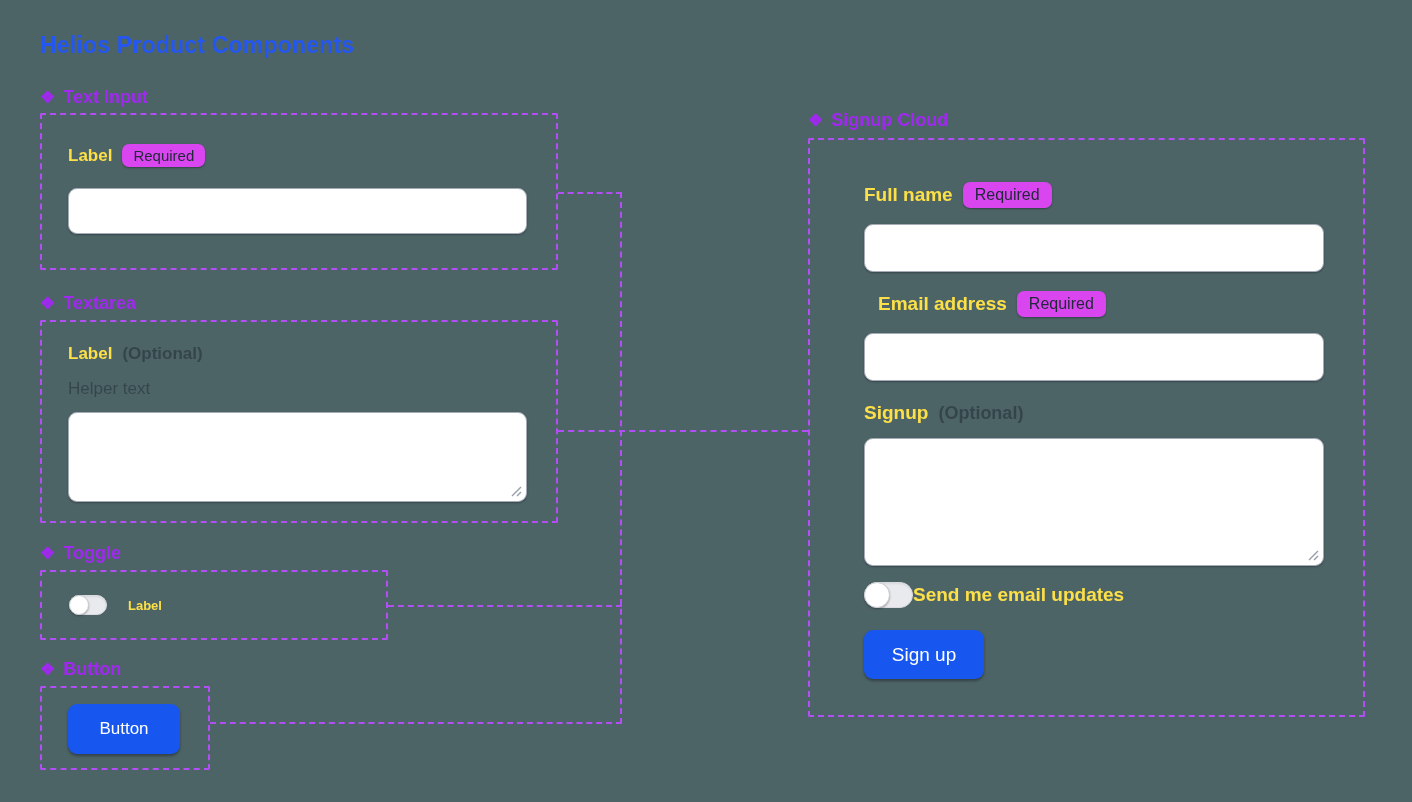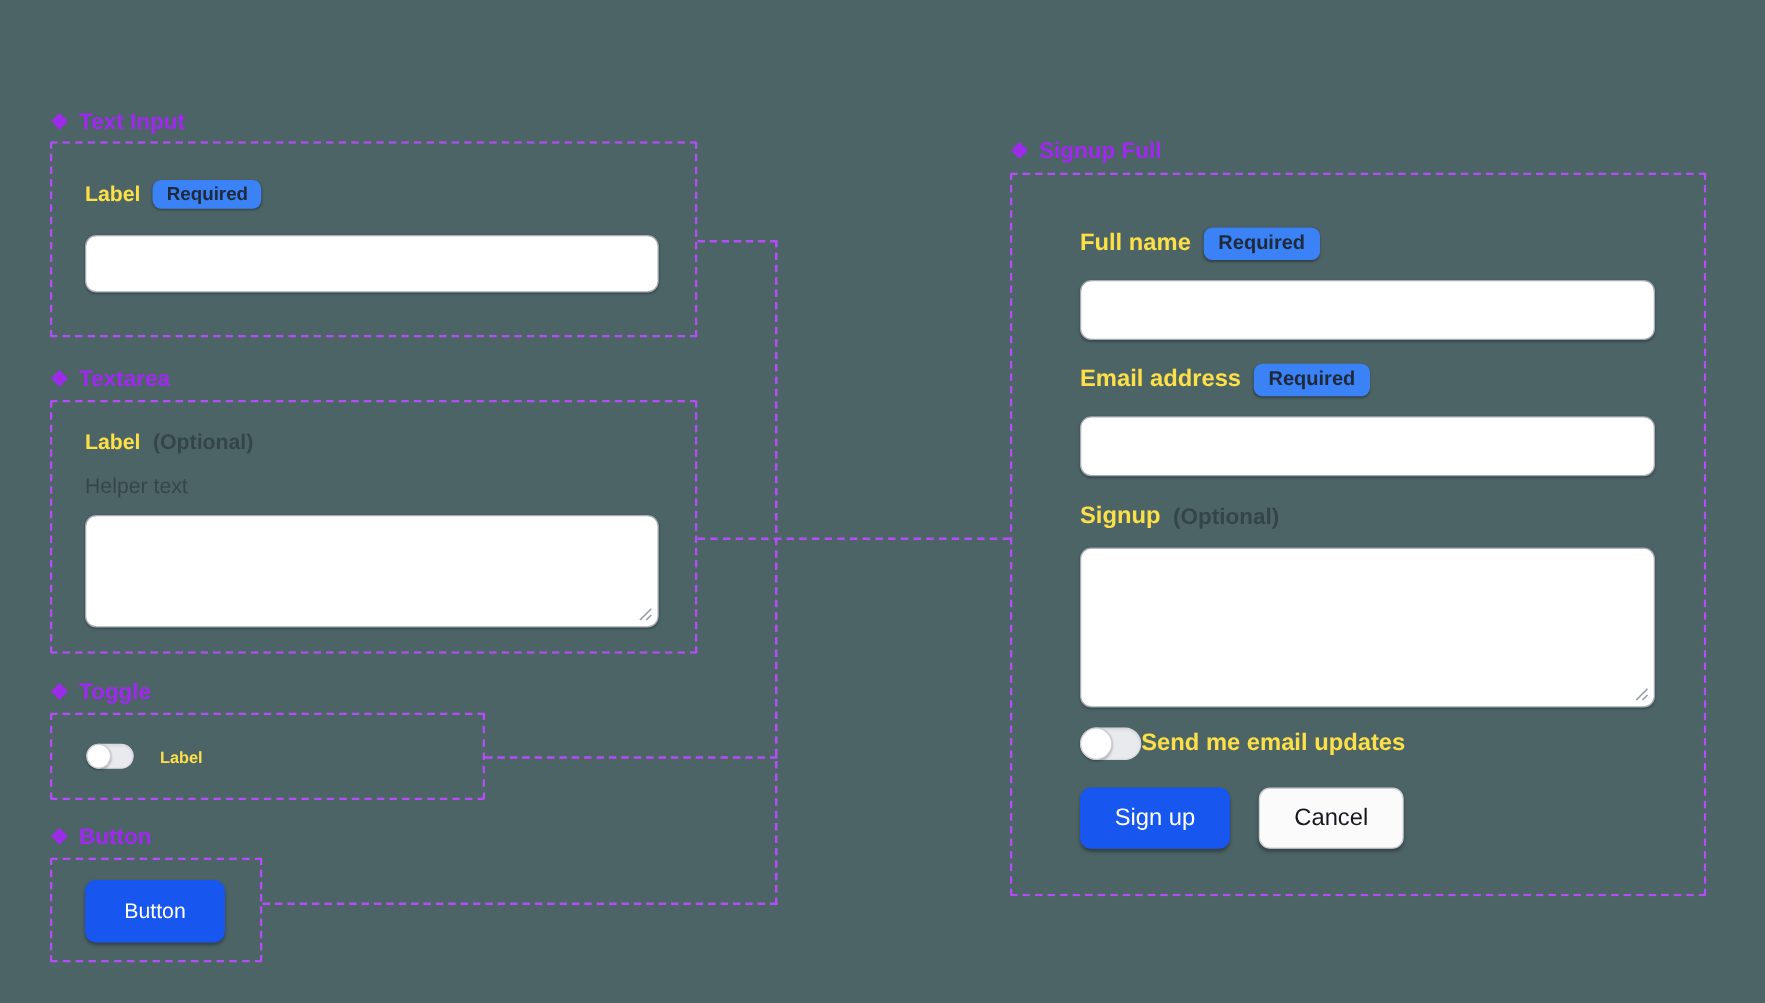--- a/index.html
+++ b/index.html
@@ -14,22 +14,22 @@
   .h1.black{color:#101114;}
   .sec-head{display:flex;align-items:center;gap:8px;color:#A128F0;font-weight:700;font-size:18px;white-space:nowrap;}
   .sec-icon{font-size:17px;line-height:1;color:#A128F0;}
   .frame{position:absolute;border:2.5px dashed #B34DF6;border-radius:2px;}
   .label-row{display:flex;align-items:center;gap:10px;white-space:nowrap;}
   .lbl{font-weight:700;color:#fde047;}
   .lbl.s17{font-size:17px;}
   .lbl.s19{font-size:19px;}
   .muted{color:rgba(20,26,36,0.42);font-weight:700;}
   .badge{
-    background:#3b82f6;color:#1F2937;border-radius:7px;padding:3px 11px;
-    font-size:15px;font-weight:700;box-shadow:0 1px 2px rgba(0,0,0,0.35);
+    background:#d946ef;color:#1F2937;border-radius:7px;padding:3px 11px;
+    font-size:15px;font-weight:400;box-shadow:0 1px 2px rgba(0,0,0,0.35);
   }
   .badge.s16{font-size:16px;padding:4px 12px;}
   .tbox,.tarea{
     background:#FFFFFF;border:1px solid #A6ACB6;border-radius:9px;
     box-shadow:0 1px 2px rgba(10,15,25,0.35);width:100%;height:100%;
     font-family:"Liberation Sans", sans-serif;font-size:16px;padding:8px 12px;
     resize:none;outline:none;color:#111827;
   }
   .input-wrap,.tarea-wrap{position:absolute;}
   .resize-svg{position:absolute;right:5px;bottom:5px;}
@@ -54,20 +54,21 @@
 <body>
 
 <div class="canvas">
 
   <div class="conn-h abs" style="left:558px;top:192px;width:64px;"></div>
   <div class="conn-v abs" style="left:620px;top:192px;height:532px;"></div>
   <div class="conn-h abs" style="left:558px;top:430px;width:250px;"></div>
   <div class="conn-h abs" style="left:388px;top:605px;width:234px;"></div>
   <div class="conn-h abs" style="left:210px;top:722px;width:412px;"></div>
 
+  <div class="abs h1 blue" style="left:40px;top:32px;">Helios Product Components</div>
 
   <div class="abs sec-head" style="left:40px;top:87px;">
     <span class="sec-icon">❖</span>
     <span>Text Input</span>
   </div>
   <div class="frame" style="left:40px;top:113px;width:518px;height:157px;">
     <div class="abs label-row" style="left:26px;top:29px;">
       <span class="lbl s17">Label</span>
       <span class="badge">Required</span>
     </div>
@@ -112,34 +113,34 @@
     <span class="sec-icon">❖</span>
     <span>Button</span>
   </div>
   <div class="frame" style="left:40px;top:686px;width:170px;height:84px;">
     <button class="btn btn-primary abs" style="left:26px;top:16px;width:112px;height:50px;font-size:17px;">Button</button>
   </div>
 
 
   <div class="abs sec-head" style="left:808px;top:110px;">
     <span class="sec-icon">❖</span>
-    <span>Signup Full</span>
+    <span>Signup Cloud</span>
   </div>
 
   <div class="frame" style="left:808px;top:138px;width:557px;height:579px;">
 
     <div class="abs label-row" style="left:54px;top:42px;">
       <span class="lbl s19">Full name</span>
       <span class="badge s16">Required</span>
     </div>
     <div class="input-wrap" style="left:54px;top:84px;width:460px;height:48px;">
       <input class="tbox" type="text" style="">
     </div>
 
-    <div class="abs label-row" style="left:54px;top:151px;">
+    <div class="abs label-row" style="left:68px;top:151px;">
       <span class="lbl s19">Email address</span>
       <span class="badge s16">Required</span>
     </div>
     <div class="input-wrap" style="left:54px;top:193px;width:460px;height:48px;">
       <input class="tbox" type="email" style="">
     </div>
 
     <div class="abs label-row" style="left:54px;top:262px;">
       <span class="lbl s19">Signup</span>
       <span class="muted" style="font-size:18px;">(Optional)</span>
@@ -153,16 +154,15 @@
     </div>
 
     <div class="abs toggle-row" style="left:54px;top:442px;">
       <div class="toggle lg">
           <div class="knob"></div>
         </div>
       <span class="lbl" style="font-size:19px;">Send me email updates</span>
     </div>
 
     <button class="btn btn-primary abs" style="left:54px;top:490px;width:120px;height:49px;font-size:19px;">Sign up</button>
-    <button class="btn btn-secondary abs" style="left:197px;top:490px;width:116px;height:49px;font-size:19px;">Cancel</button>
   </div>
 
 </div>
 
 </body></html>

